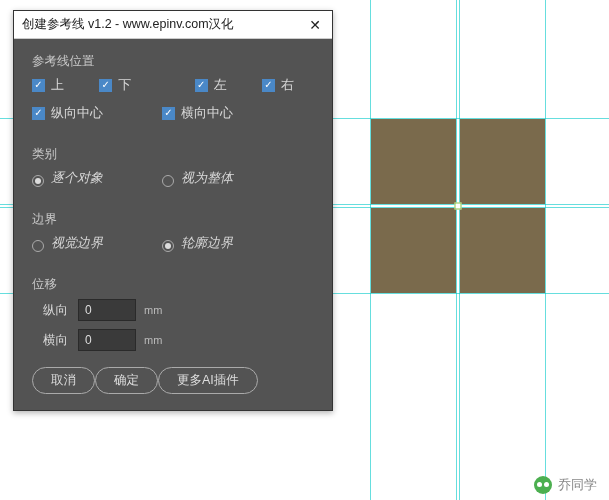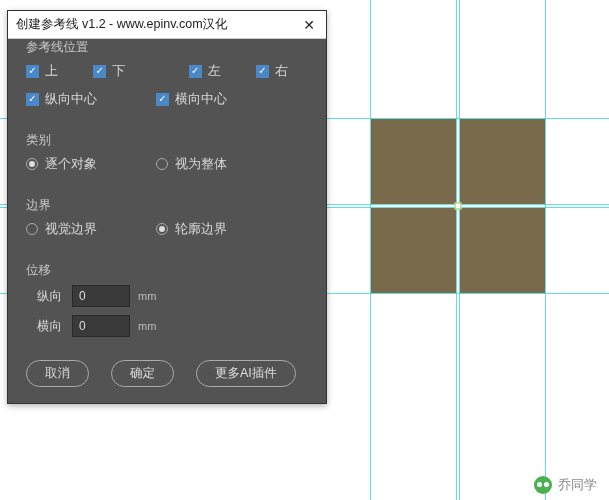--- a/index.html
+++ b/index.html
@@ -28,21 +28,21 @@
   .handle {
     position: absolute;
     width: 7px; height: 7px;
     border: 1px solid #8bc34a;
     background: #fff;
     transform: translate(-50%, -50%);
   }
   
   .dialog {
     position: absolute;
-    left: 7px;
+    left: 13px;
     top: 10px;
     width: 320px;
     background: #535353;
     border: 1px solid #333;
     color: #d8d8d8;
     font-size: 13px;
     box-shadow: 0 2px 6px rgba(0,0,0,0.3);
   }
   .titlebar {
     background: #fff;
@@ -55,41 +55,41 @@
     border-bottom: 1px solid #ccc;
   }
   .titlebar .title { font-size: 12.5px; }
   .close-btn {
     width: 22px; height: 22px;
     display: flex;
     align-items: center;
     justify-content: center;
     font-size: 14px;
   }
-  .body { padding: 0 18px 16px 18px; }
+  .body { padding: 14px 18px 16px 18px; }
   .section-label { color: #c8c8c8; font-size: 12.5px; margin-bottom: 6px; }
   .section { margin-bottom: 24px; }
   .row { display: flex; align-items: center; margin-bottom: 10px; }
   .check-item { display: flex; align-items: center; margin-right: 20px; }
   .check-item.wide { width: 130px; margin-right: 0; }
   .check-item.c50 { width: 50px; }
   .chk {
     width: 13px; height: 13px;
     border: 1px solid #999;
     background: #3a3a3a;
     margin-right: 6px;
     display: inline-flex;
     align-items: center;
     justify-content: center;
     color: #fff;
     font-size: 10px;
     line-height: 1;
   }
   .chk.checked { background: #4a88c7; border-color: #4a88c7; }
-  .radio-item { display: flex; align-items: center; margin-right: 30px; }
+  .radio-item { display: flex; align-items: flex-end; margin-right: 30px; font-style: italic; }
   .radio-item.w130 { width: 130px; margin-right: 0; }
   .rdo {
     width: 12px; height: 12px;
     border: 1px solid #aaa;
     border-radius: 50%;
     margin-right: 7px;
     display: inline-flex;
     align-items: center;
     justify-content: center;
   }
@@ -104,21 +104,21 @@
   .num-input {
     width: 58px;
     height: 22px;
     background: #3a3a3a;
     border: 1px solid #2a2a2a;
     color: #ddd;
     padding: 0 6px;
     font-size: 12px;
   }
   .unit { margin-left: 8px; font-size: 11px; color: #bbb; }
-  .btn-row { display: flex; gap: 22px; margin-top: 6px; }
+  .btn-row { display: flex; gap: 0; margin-top: 6px; }
   .btn {
     border: 1px solid #aaa;
     background: transparent;
     color: #ddd;
     border-radius: 14px;
     height: 27px;
     padding: 0 18px;
     font-size: 12.5px;
     display: inline-flex;
     align-items: center;
@@ -232,21 +232,21 @@
           <span class="rdo"></span>
           <span>视觉边界</span>
         </div>
         <div class="radio-item">
           <span class="rdo selected"></span>
           <span>轮廓边界</span>
         </div>
       </div>
     </div>
 
-    <div class="section" style="margin-bottom:23px">
+    <div class="section" style="margin-bottom:16px">
       <div class="section-label">位移</div>
       <div class="offset-row">
         <span class="lbl">纵向</span>
         <input class="num-input" value="0" style="">
         <span class="unit">mm</span>
       </div>
       <div class="offset-row">
         <span class="lbl">横向</span>
         <input class="num-input" value="0" style="">
         <span class="unit">mm</span>

